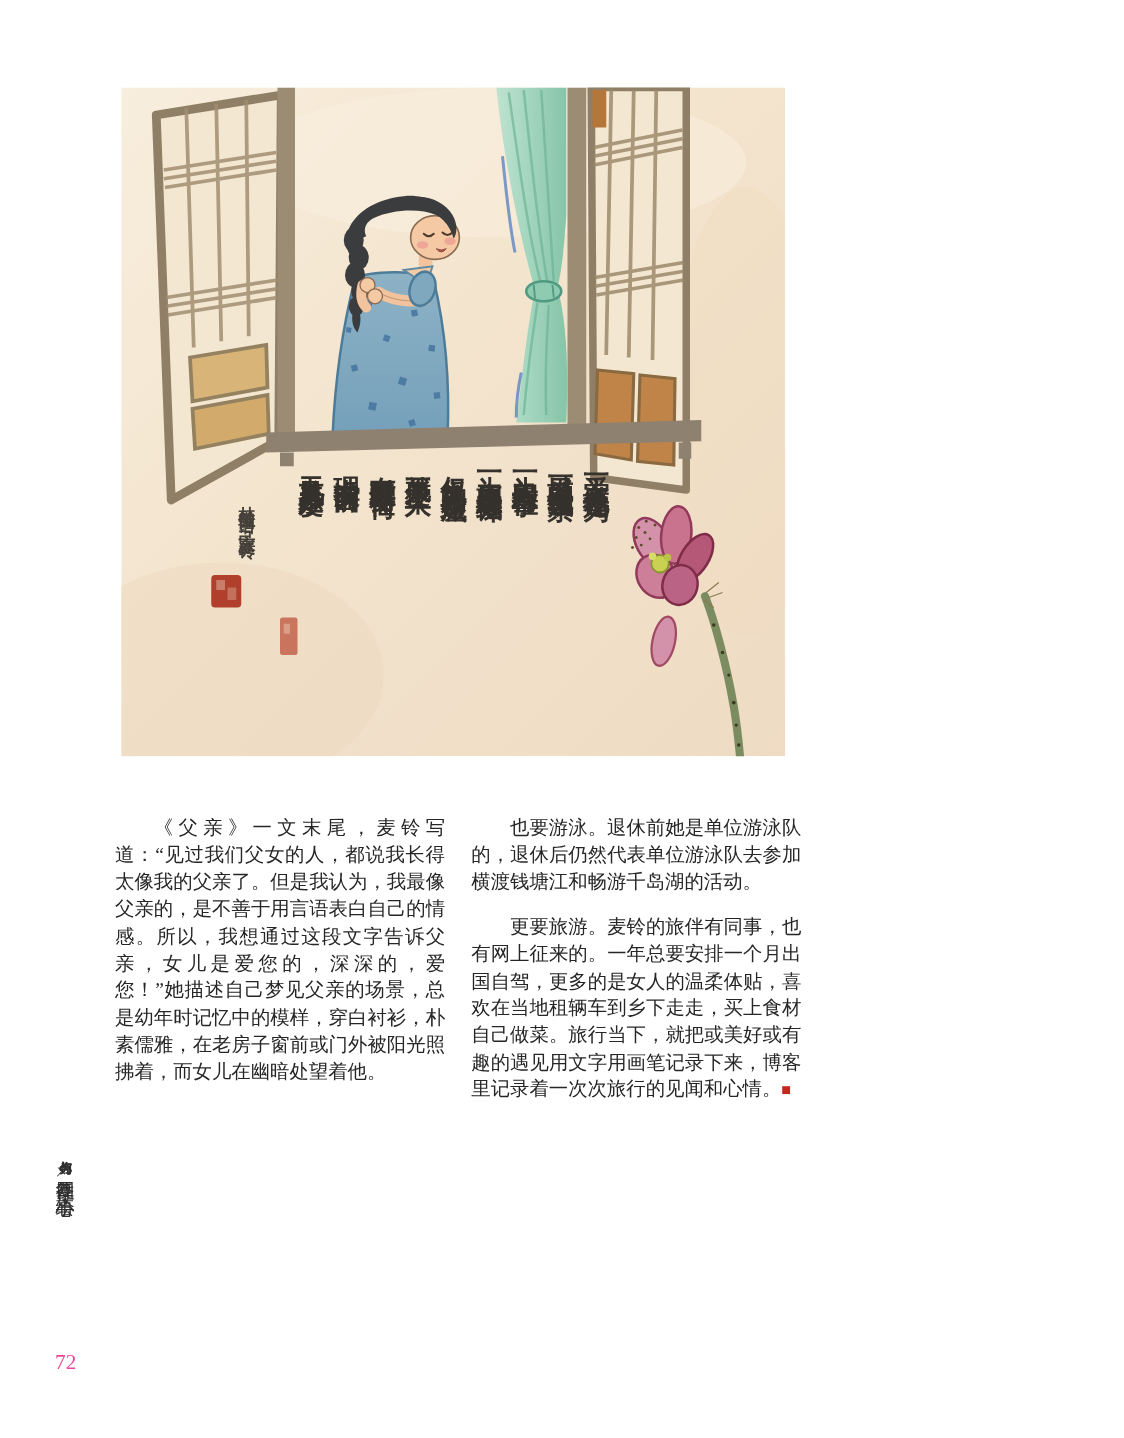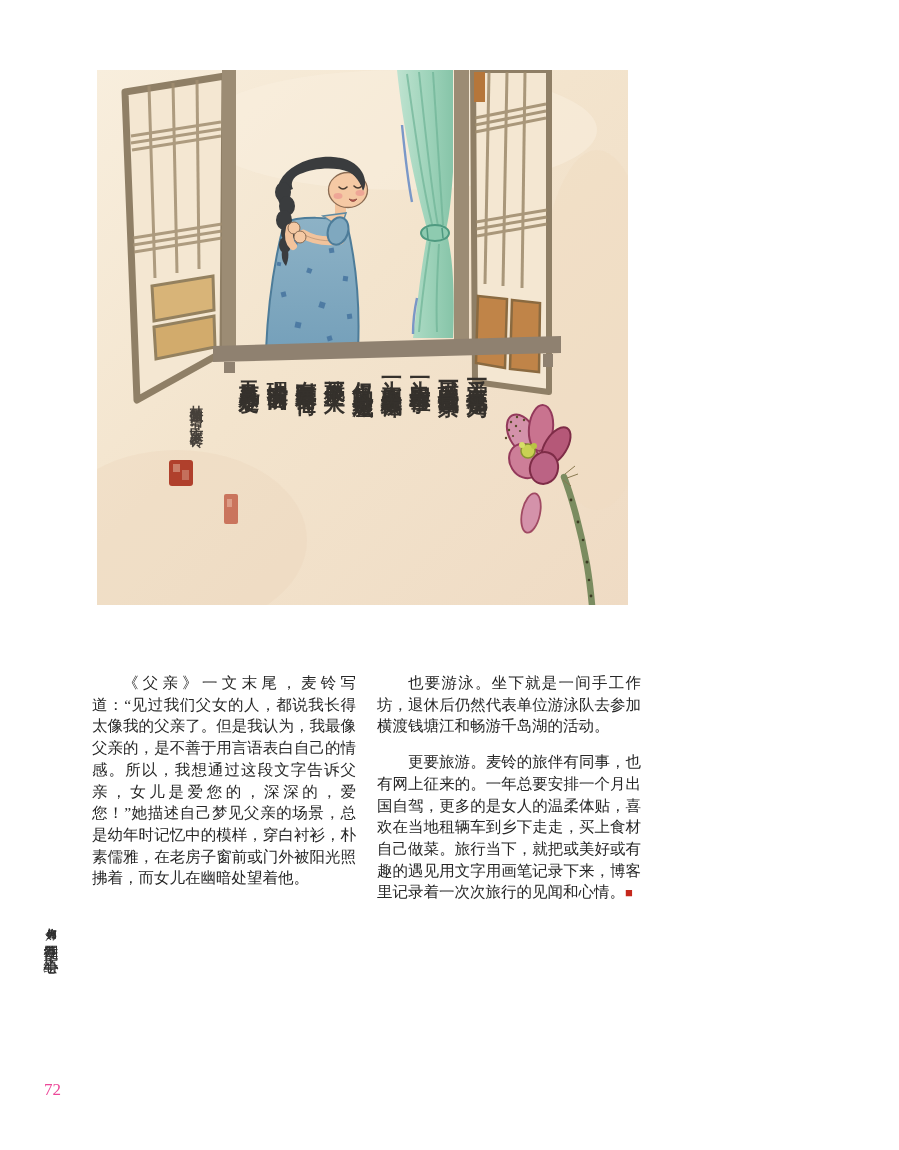--- a/index.html
+++ b/index.html
@@ -18,21 +18,21 @@
   }
   .calligraphy .col{display:block;}
   .signature{
     position:absolute;left:64px;top:324px;width:46px;height:150px;
     writing-mode:vertical-rl;font-size:13.5px;line-height:21px;letter-spacing:3px;
     color:#46403a;font-weight:bold;
     font-family:"DejaVu Serif","Liberation Serif",serif;
   }
   
   .article{
-    position:absolute;left:92px;top:672px;width:549px;
+    position:absolute;left:92px;top:652px;width:549px;
     display:flex;gap:21px;
   }
   .article .col{width:264px;}
   .article p{
     margin:0 0 14px 0;font-size:15.5px;line-height:21.7px;
     text-align:justify;text-indent:2em;color:#262626;
   }
   .endmark{color:#c5281c;font-size:13px;letter-spacing:0;}
   
   .sidebar{
@@ -252,21 +252,21 @@
       <span class="col">林徽因语</span>
       <span class="col">己亥麦铃</span>
     </div>
   </div>
 
   <div class="article">
     <div class="col">
       <p>《父亲》一文末尾，麦铃写道：“见过我们父女的人，都说我长得太像我的父亲了。但是我认为，我最像父亲的，是不善于用言语表白自己的情感。所以，我想通过这段文字告诉父亲，女儿是爱您的，深深的，爱您！”她描述自己梦见父亲的场景，总是幼年时记忆中的模样，穿白衬衫，朴素儒雅，在老房子窗前或门外被阳光照拂着，而女儿在幽暗处望着他。</p>
     </div>
     <div class="col">
-      <p>也要游泳。坐下就是一间手工作坊，退休后仍然代表单位游泳队去参加横渡钱塘江和畅游千岛湖的活动。</p>
+      <p>也要游泳。退休前她是单位游泳队的，退休后仍然代表单位游泳队去参加横渡钱塘江和畅游千岛湖的活动。</p>
       <p><span>更要旅游。麦铃的旅伴有同事，也有网上征来的。一年总要安排一个月出国自驾，更多的是女人的温柔体贴，喜欢在当地租辆车到乡下走走，买上食材自己做菜。旅行当下，就把或美好或有趣的遇见用文字用画笔记录下来，博客里记录着一次次旅行的见闻和心情。</span><span class="endmark">■</span></p>
     </div>
   </div>
 
   <div class="sidebar">
     <span class="small">与你为邻</span><span class="sep">／</span><span class="large">四季往复、绘心事</span>
   </div>
   <div class="page-number">72</div>
 
 </div>

